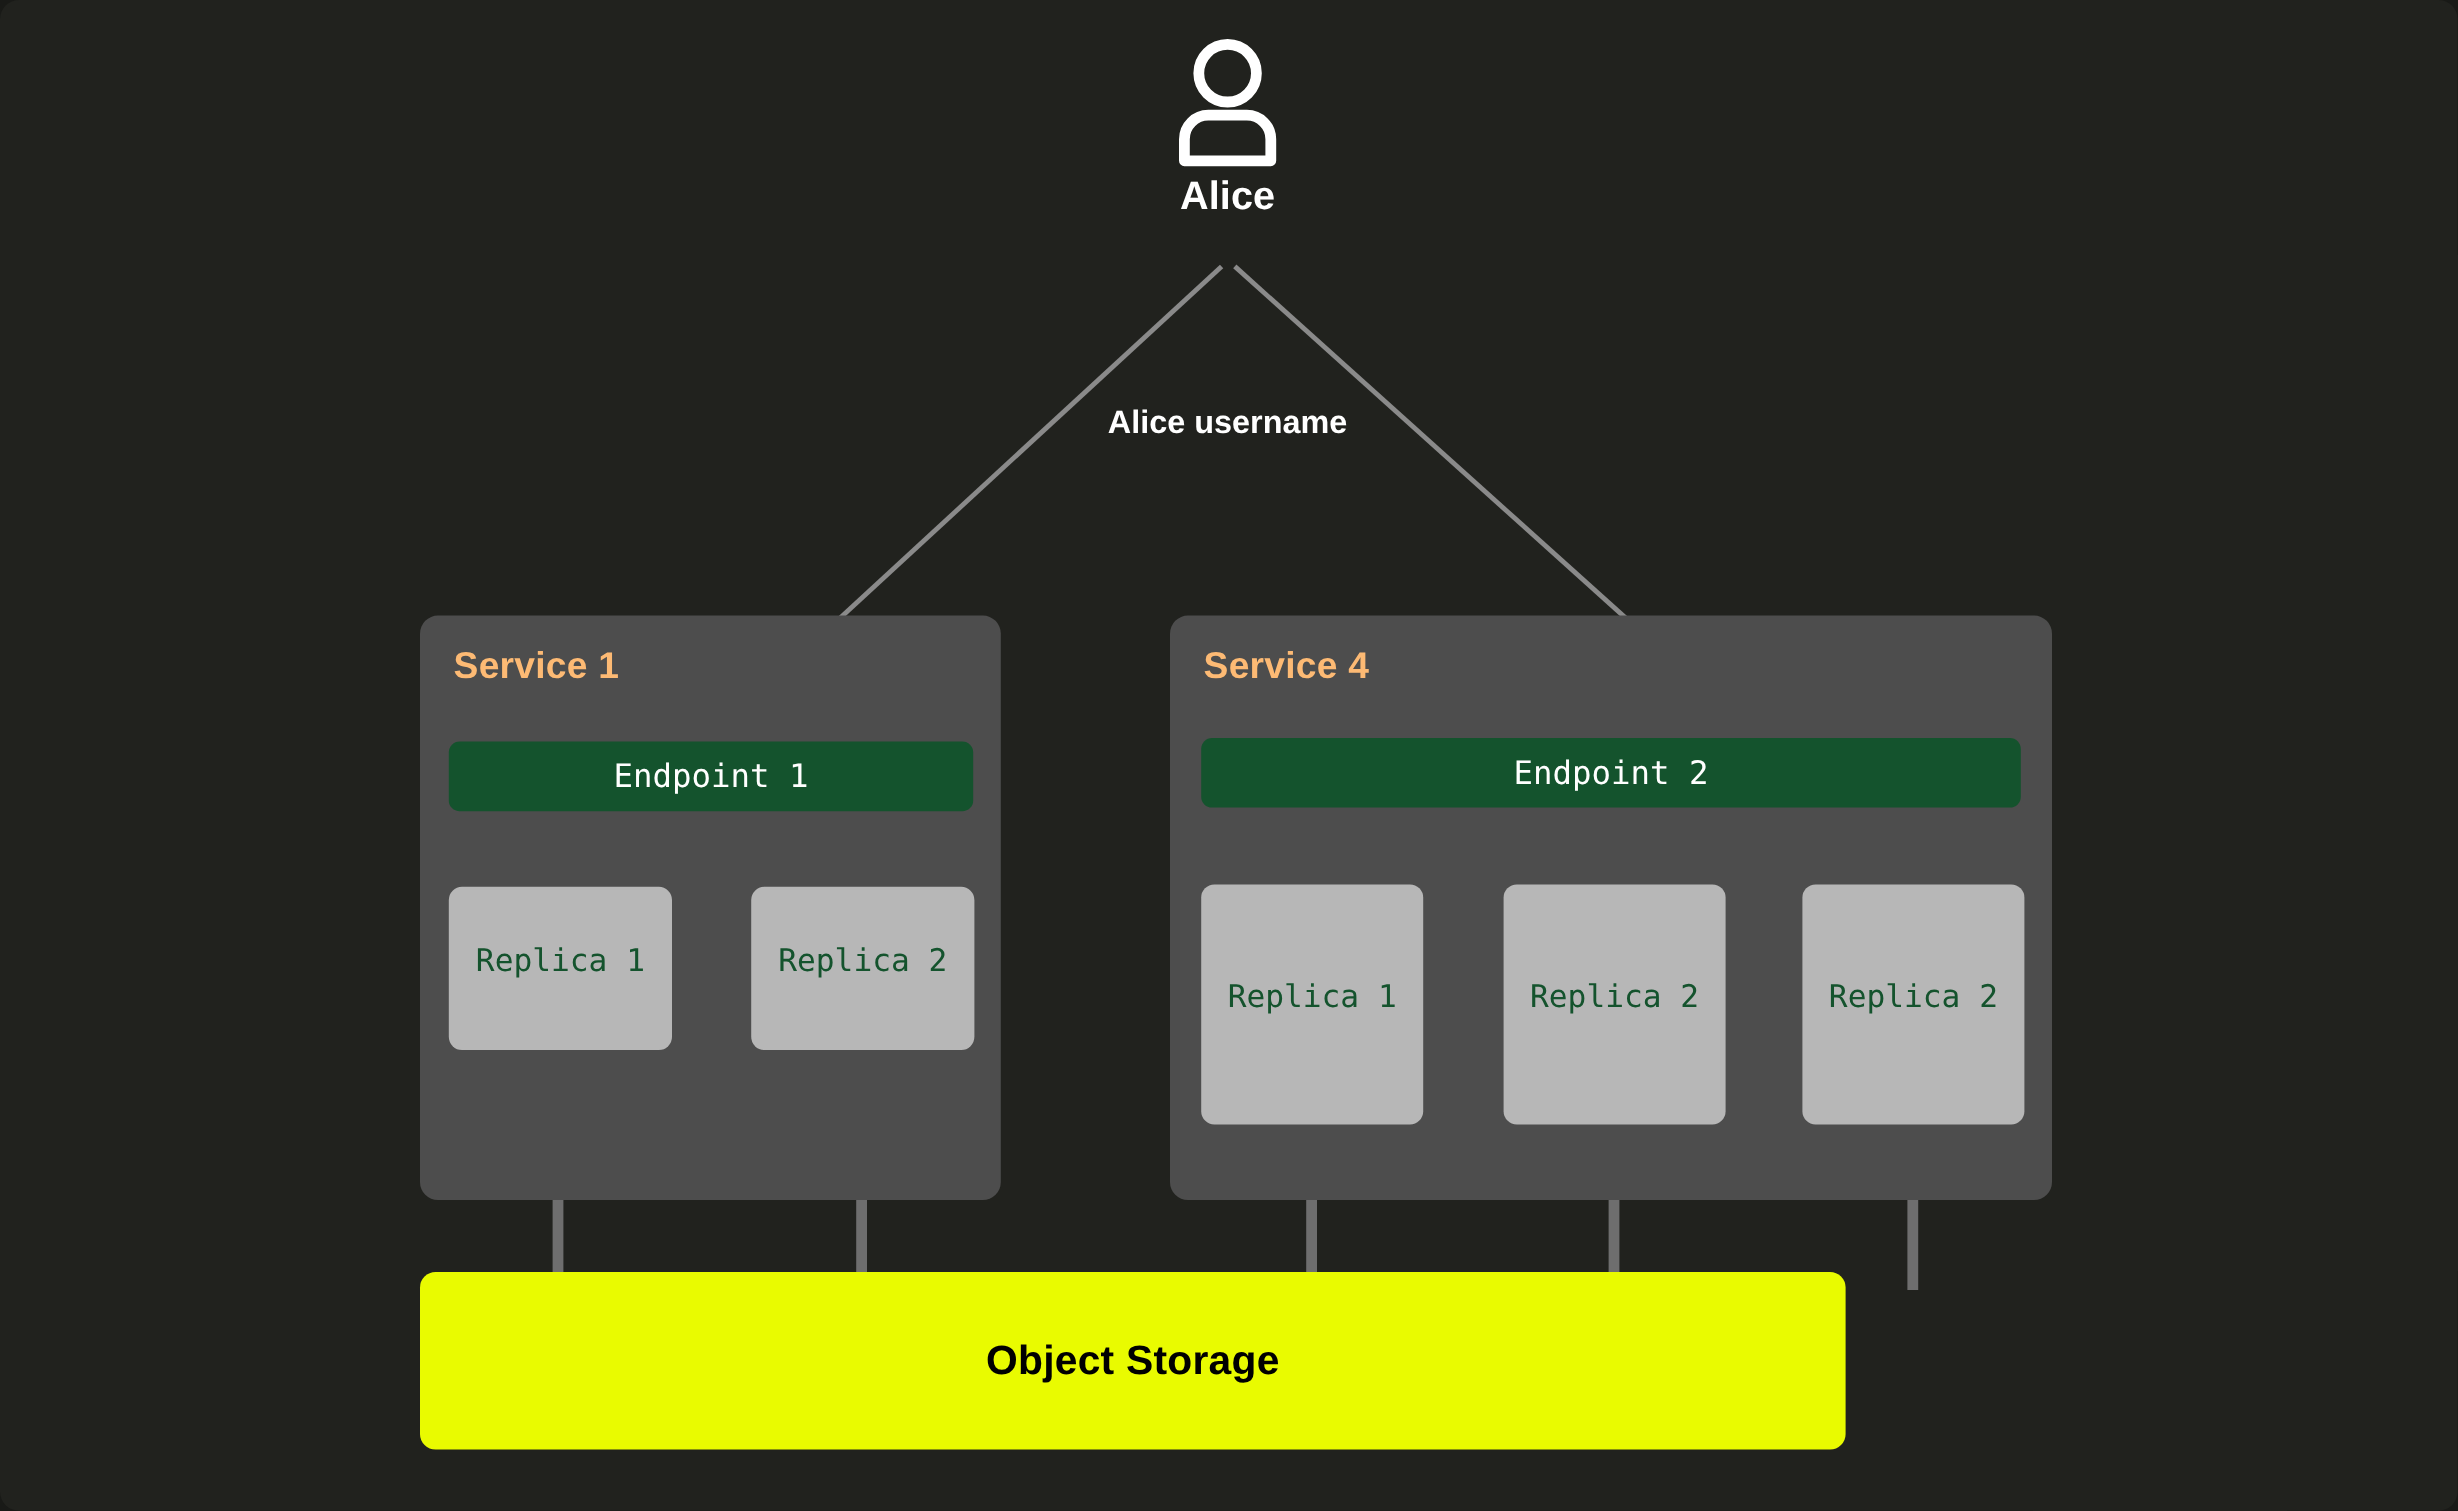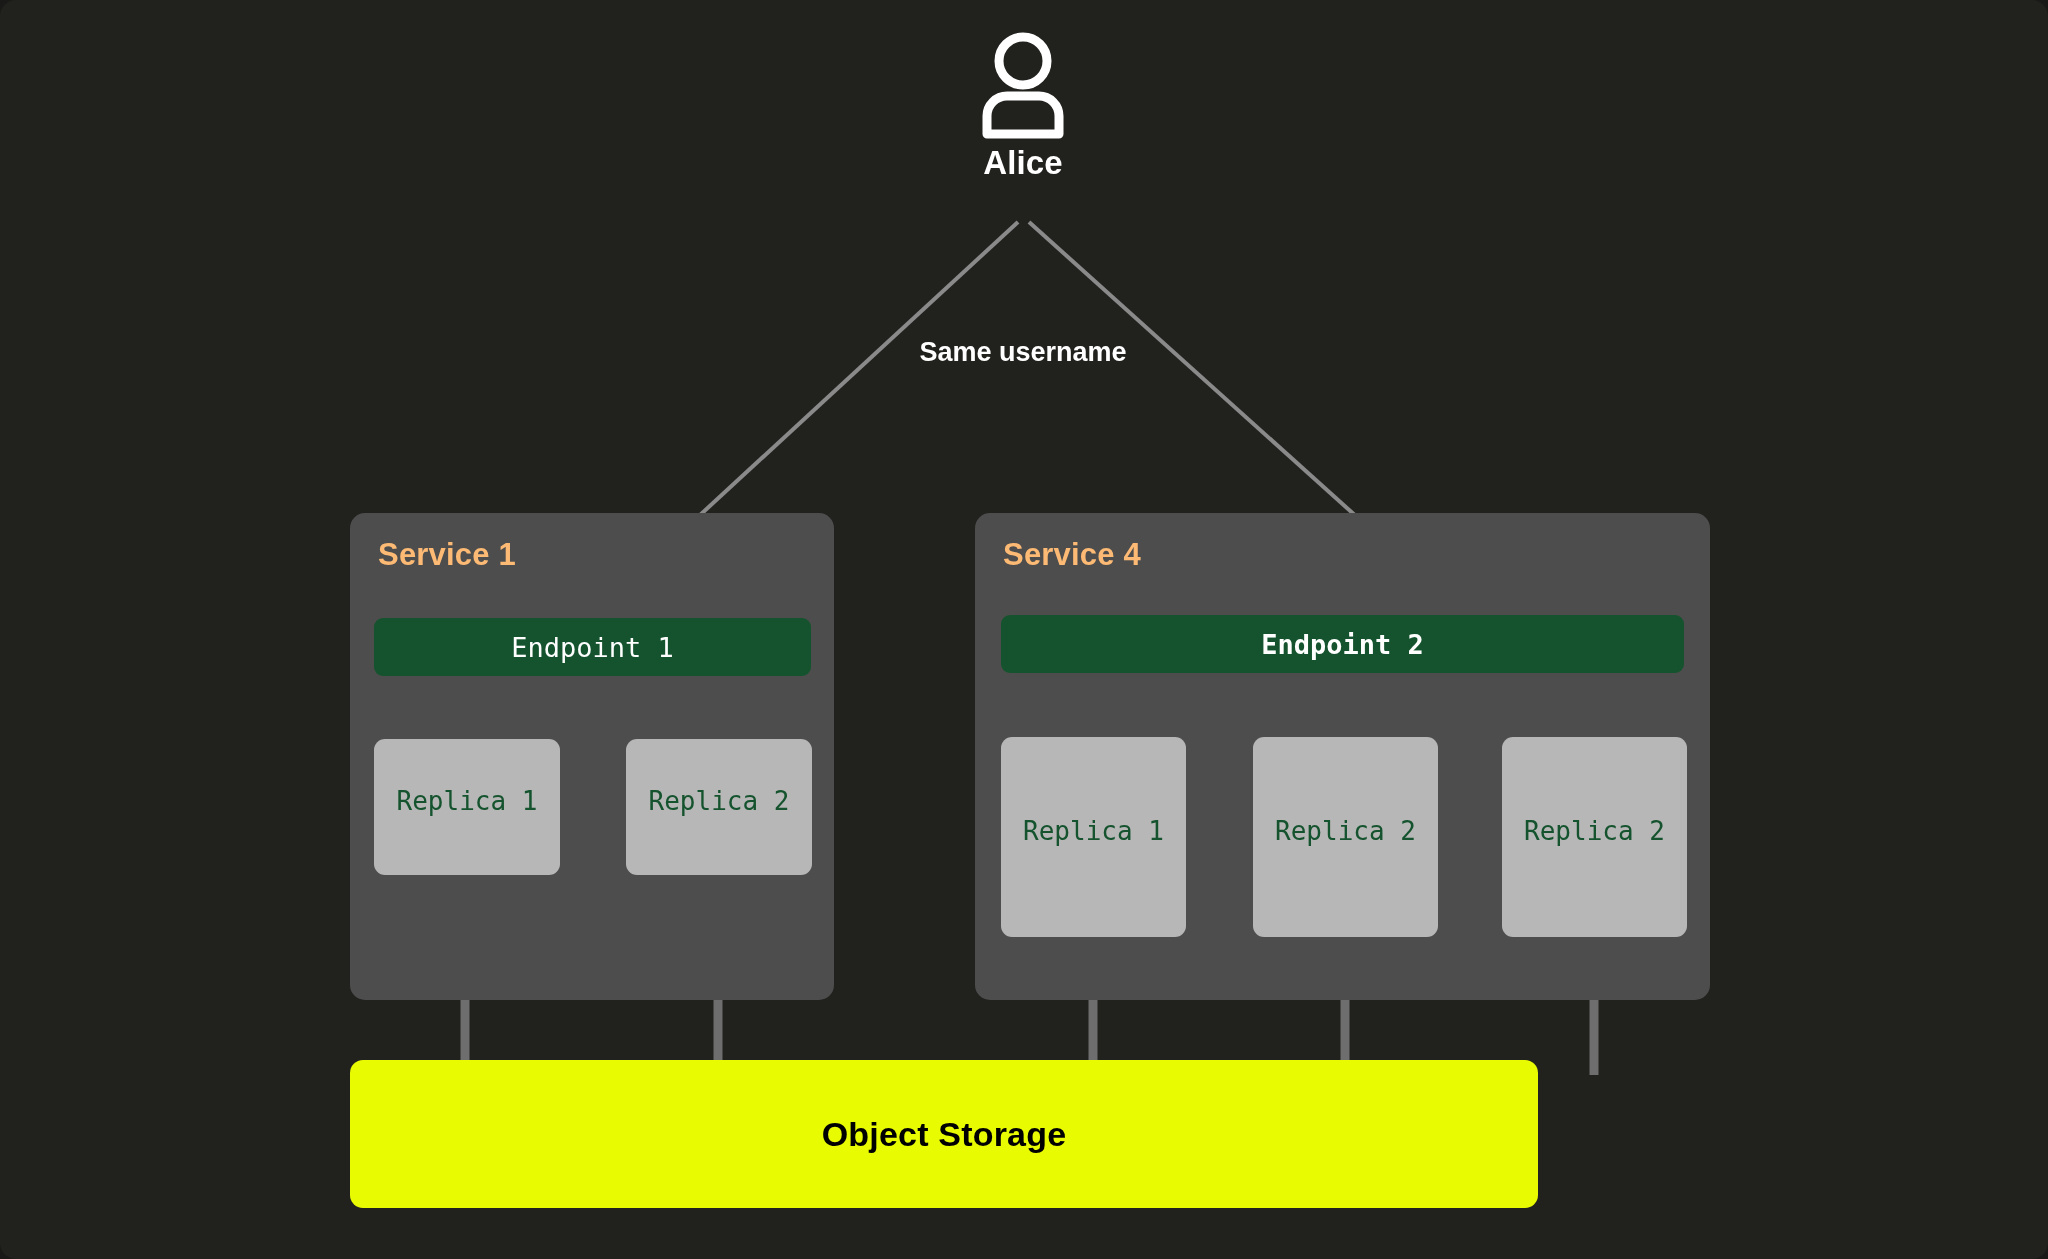--- a/index.html
+++ b/index.html
@@ -96,21 +96,21 @@
     background: #14532d;
     border-radius: 9px;
     display: flex;
     align-items: center;
     justify-content: center;
     color: #ffffff;
     font-family: "DejaVu Sans Mono", "Liberation Mono", monospace;
     font-size: 27px;
   }
   #endpoint-1 { left: 374px; top: 618px; width: 437px; }
-  #endpoint-2 { left: 1001px; top: 615px; width: 683px; font-weight: bold; }
+  #endpoint-2 { left: 1001px; top: 615px; width: 683px; }
 
   
   .replica {
     position: absolute;
     background: #b7b7b7;
     border-radius: 11px;
     color: #14532d;
     font-family: "DejaVu Sans Mono", "Liberation Mono", monospace;
     font-size: 26px;
     display: flex;
@@ -179,21 +179,21 @@
 
   <div class="actor">
     <svg class="actor-icon" viewBox="0 0 100 110" xmlns="http://www.w3.org/2000/svg">
       <circle cx="50" cy="31" r="24" fill="none" stroke="#ffffff" stroke-width="9"></circle>
       <path d="M14 104 L14 86 a20 20 0 0 1 20 -20 L66 66 a20 20 0 0 1 20 20 L86 104 Z" fill="none" stroke="#ffffff" stroke-width="9" stroke-linejoin="round"></path>
     </svg>
     <div class="actor-label">Alice</div>
   </div>
 
   <div class="edge-note">
-    <div>Same username</div>
+    <div>Alice username</div>
   </div>
 
   <div class="service" id="service-1">
     <div class="service-title">Service 1</div>
   </div>
   <div class="endpoint" id="endpoint-1">
     <span>Endpoint 1</span>
   </div>
   <div class="replica" id="replica-s1-1">
     <span>Replica 1</span>

